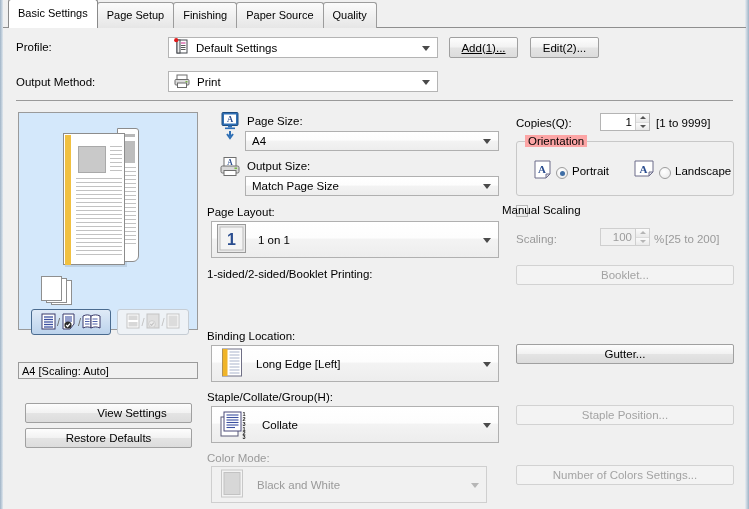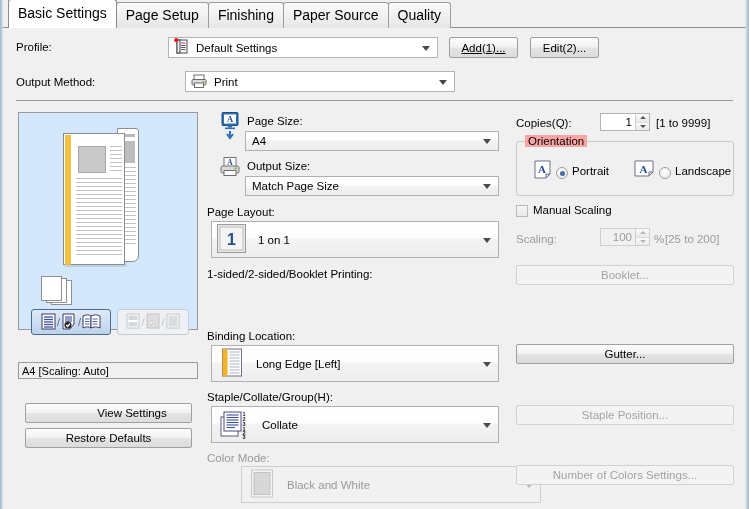--- a/index.html
+++ b/index.html
@@ -15,21 +15,21 @@
   
   .edge-l{position:absolute;left:0;top:0;width:3px;height:509px;background:linear-gradient(to right,#9fb3c6,#dfe7ee);}
   .edge-r{position:absolute;right:0;top:0;width:4px;height:509px;background:linear-gradient(to left,#9fb3c6,#e8eef3);}
 
   
   .tabstrip{position:absolute;left:8px;top:6px;height:22px;display:flex;align-items:flex-end;}
   .tab{
     height:19px;line-height:19px;padding:3px 9px;margin-right:-1px;
     background:linear-gradient(to bottom,#fbfbfb,#e6e6e6);
     border:1px solid #9c9c9c;border-bottom:none;
-    border-radius:3px 3px 0 0;color:#000;font-size:14px;
+    border-radius:3px 3px 0 0;color:#000;font-size:11px;
     white-space:nowrap;position:relative;z-index:1;
   }
   .tab.active{
     height:22px;line-height:21px;background:#fff;z-index:5;
     border-color:#8a8a8a;font-weight:normal;
   }
   .tabline{position:absolute;left:3px;top:27px;width:743px;height:1px;background:#8f8f8f;}
 
   
   .lbl{position:absolute;font-size:11.5px;color:#000;white-space:nowrap;}
@@ -192,21 +192,21 @@
     <span class="arrow"></span>
   </div>
   <div class="btn" style="left:449px;top:37px;width:69px;height:21px;text-decoration:underline;">
       <span>Add(1)...</span>
     </div>
   <div class="btn" style="left:530px;top:37px;width:69px;height:21px;">
       <span>Edit(2)...</span>
     </div>
 
   <div class="lbl" style="left:16px;top:76px;">Output Method:</div>
-  <div class="combo flat" style="left:185px;top:71px;width:270px;height:21px;">
+  <div class="combo flat" style="left:168px;top:71px;width:270px;height:21px;">
     <span class="ic">
       <svg width="18" height="16" viewBox="0 0 18 16">
         <rect x="4" y="2" width="10" height="5" fill="#ffffff" stroke="#6c6c6c" stroke-width="1"></rect>
         <rect x="2" y="6.5" width="14" height="5.5" rx="1" fill="#dcdcdc" stroke="#6c6c6c" stroke-width="1"></rect>
         <rect x="4.5" y="10" width="9" height="4.5" fill="#ffffff" stroke="#6c6c6c" stroke-width="1"></rect>
         <rect x="12.5" y="8" width="2" height="1.4" fill="#7ab648"></rect>
       </svg>
     </span>
     <span class="ctext">Print</span>
     <span class="arrow"></span>
@@ -454,21 +454,21 @@
             <text x="24.5" y="26">2</text>
             <text x="24.5" y="30">3</text>
         </g>
       </svg>
     </span>
     <span class="ctext" style="margin-left:12px;">Collate</span>
     <span class="arrow"></span>
   </div>
 
   <div class="lbl dim" style="left:207px;top:452px;">Color Mode:</div>
-  <div class="combo disabled" style="left:211px;top:466px;width:300px;height:37px;margin-left:30px;">
+  <div class="combo disabled" style="left:211px;top:466px;width:276px;height:37px;">
     <span class="ic" style="margin-left:7px;">
       <svg width="26" height="29" viewBox="0 0 26 29">
         <rect x="2.5" y="1" width="21" height="27" fill="#f3f3f3" stroke="#c8c8c8" stroke-width="1"></rect>
         <rect x="5" y="3.5" width="16" height="22" fill="#d7d7d7" stroke="#c2c2c2" stroke-width="1"></rect>
       </svg>
     </span>
     <span class="ctext" style="margin-left:12px;">Black and White</span>
     <span class="arrow"></span>
   </div>
 
@@ -499,21 +499,21 @@
     <svg width="20" height="18" viewBox="0 0 20 18">
       <path d="M1 1 H19 V12 L15 16 H1 Z" fill="#ffffff" stroke="#6c6c8a" stroke-width="1"></path>
       <path d="M19 12 L15 16 V12 Z" fill="#e2e2ea" stroke="#6c6c8a" stroke-width="1"></path>
       <text x="9.5" y="12.5" font-family="Liberation Serif, serif" font-size="11" font-weight="bold" fill="#2a4d8f" text-anchor="middle">A</text>
     </svg>
   </span>
   <span class="radio" style="position:absolute;left:659px;top:167px;"></span>
   <div class="lbl" style="left:675px;top:165px;">Landscape</div>
 
   <span class="checkbox" style="position:absolute;left:516px;top:205px;"></span>
-  <div class="lbl" style="left:533px;top:204px;">Manual Scaling</div>
+  <div class="lbl" style="left:502px;top:204px;">Manual Scaling</div>
 
   <div class="lbl dim" style="left:516px;top:233px;">Scaling:</div>
   <div class="spin disabled" style="left:600px;top:228px;width:50px;">
     <span class="sval">100</span>
     <span class="sbtns">
       <span class="sb up"></span>
       <span class="sb down"></span>
     </span>
   </div>
   <div class="lbl dim" style="left:654px;top:233px;">%</div>

